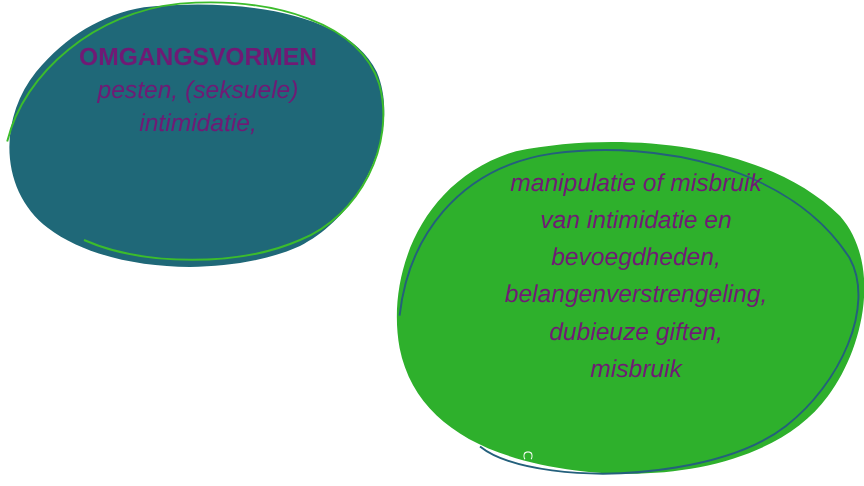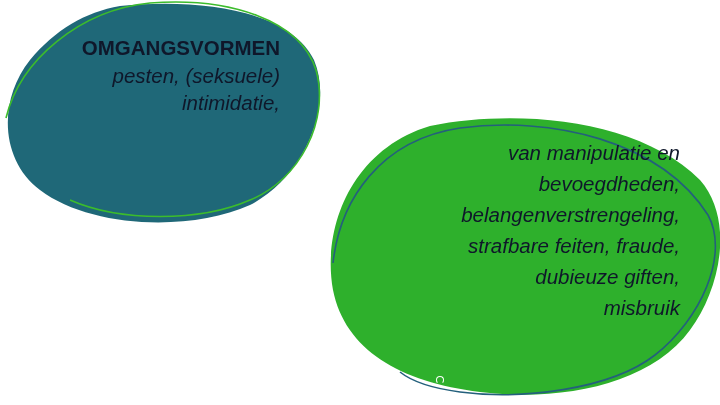--- a/index.html
+++ b/index.html
@@ -1,18 +1,18 @@
 <!DOCTYPE html>
 <html><head>
 <meta charset="utf-8">
 <style>
   html, body { margin: 0; padding: 0; background: #ffffff; }
   body { width: 720px; height: 405px; position: relative; overflow: hidden; font-family: "Liberation Sans", "DejaVu Sans", sans-serif; }
   svg.shapes { position: absolute; left: 0; top: 0; }
-  .blob-text { position: absolute; color: #0f172a; text-align: right; }
+  .blob-text { position: absolute; color: #701a75; text-align: center; }
   .blob-text .title { font-weight: bold; display: block; }
   .blob-text .line { display: block; font-style: italic; }
   #omg-text { left: 50px; top: 34px; width: 230px; font-size: 20.5px; line-height: 27.5px; }
   #int-text { left: 380px; top: 137px; width: 300px; font-size: 20.5px; line-height: 31px; }
   .stray { position: absolute; left: 436px; top: 376px; width: 6px; height: 6px; border: 1.2px solid #ffffff; border-radius: 50%; border-bottom-color: transparent; }
 </style>
 </head>
 <body>
 
 <svg class="shapes" width="720" height="405" viewBox="0 0 720 405">
@@ -26,21 +26,21 @@
   <path d="M 333 263 C 340 200, 380 140, 460 128 C 550 116, 660 140, 708 215 C 730 255, 700 320, 655 355 C 610 390, 520 400, 460 392 C 430 388, 410 380, 400 372" fill="none" stroke="#24607c" stroke-width="1.6"></path>
 </svg>
 
 <div id="omg-text" class="blob-text">
   <span class="title">OMGANGSVORMEN</span>
   <span class="line">pesten, (seksuele)</span>
   <span class="line">intimidatie,</span>
 </div>
 
 <div id="int-text" class="blob-text">
-  <span class="line">van manipulatie en</span>
+  <span class="line">manipulatie of misbruik</span>
+  <span class="line">van intimidatie en</span>
   <span class="line">bevoegdheden,</span>
   <span class="line">belangenverstrengeling,</span>
-  <span class="line">strafbare feiten, fraude,</span>
   <span class="line">dubieuze giften,</span>
   <span class="line">misbruik</span>
 </div>
 
 <div class="stray"></div>
 
 </body></html>

